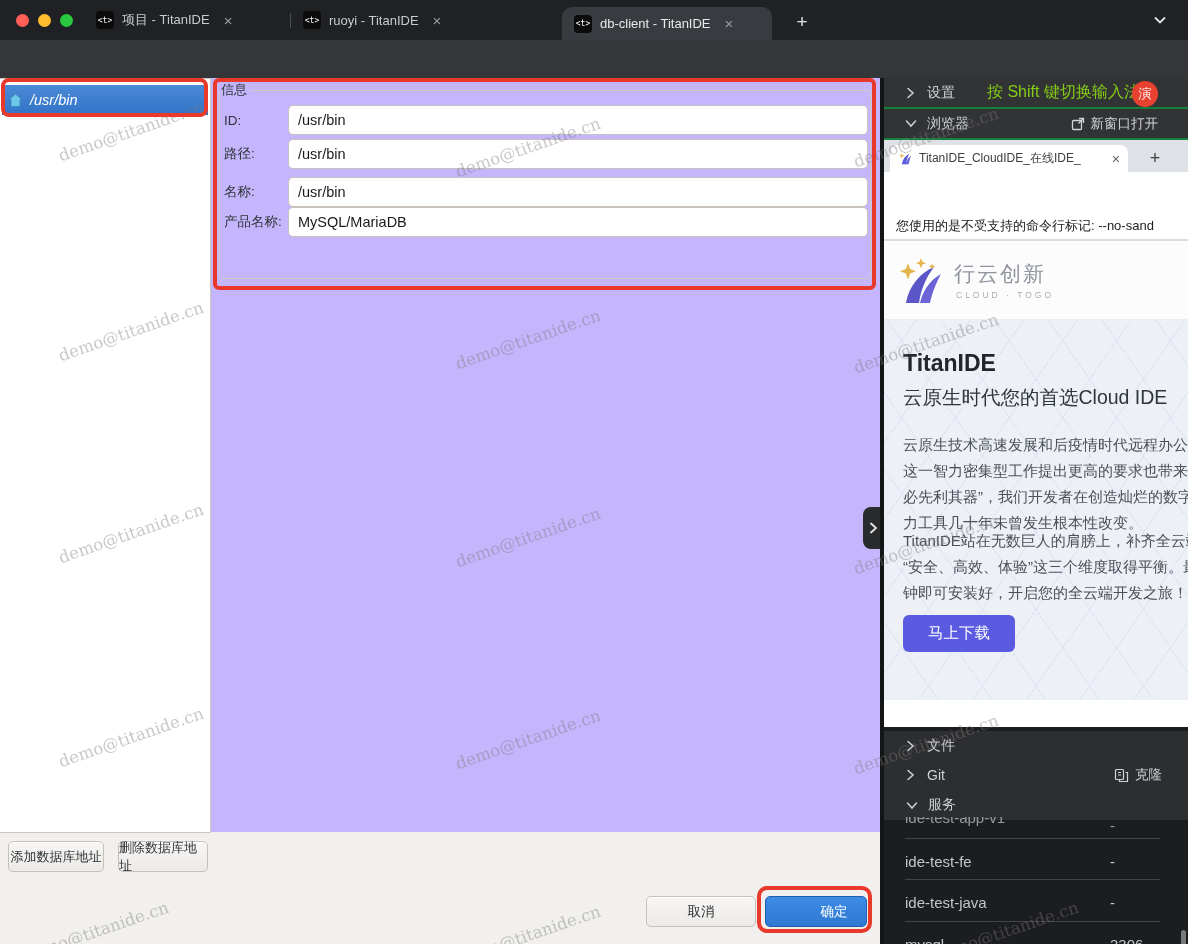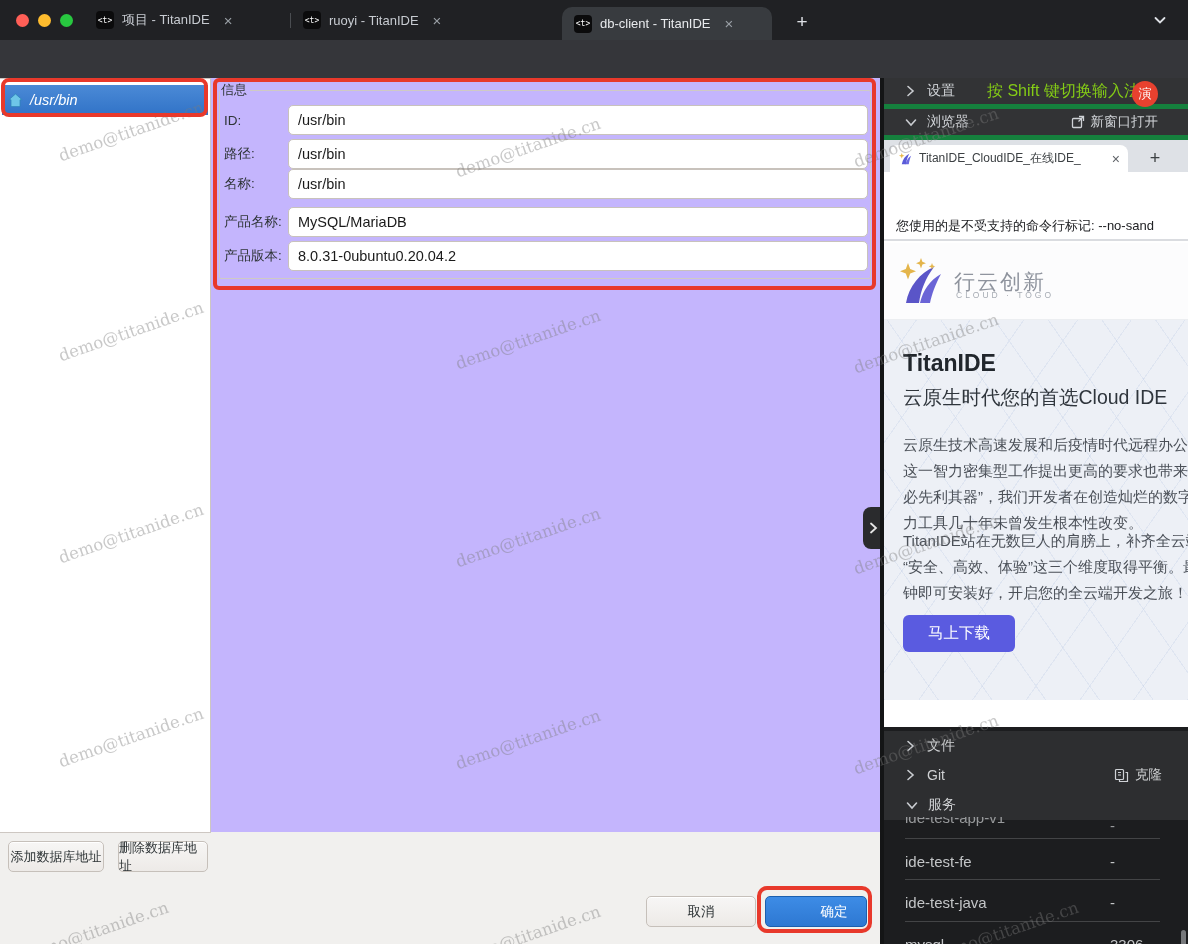--- a/index.html
+++ b/index.html
@@ -59,21 +59,21 @@
   .gtkbtn.blue{background:linear-gradient(#3d8ce6,#2e78d2);border-color:#1b5fae;color:#fff;box-shadow:none;padding-left:36px;}
 
   .collapse-handle{position:absolute;left:863px;top:429px;width:20px;height:42px;background:#2a2b2d;
     border-radius:8px 0 0 8px;display:flex;align-items:center;justify-content:center;}
 
   .vdivider{position:absolute;left:880px;top:78px;width:4px;height:866px;background:#141516;}
 
   
   .rpanel{position:absolute;left:884px;top:78px;width:304px;height:866px;background:#fff;}
   .iderow{position:absolute;left:0;width:304px;height:31px;background:#323335;display:flex;align-items:center;
-    color:#cfd2d6;font-size:14px;border-bottom:5px solid #15803d;}
+    color:#cfd2d6;font-size:14px;border-bottom:2px solid #15803d;}
   .iderow .hint{color:#84cc16;font-size:16px;margin-left:32px;white-space:nowrap;}
   .iderow .raction{margin-left:auto;margin-right:30px;display:flex;align-items:center;color:#cfd2d6;white-space:nowrap;}
   .badge{position:absolute;left:248px;top:3px;width:26px;height:26px;border-radius:50%;background:#e8412f;
     color:#fff;font-size:13px;display:flex;align-items:center;justify-content:center;z-index:3;}
 
   .tabstrip{position:absolute;left:0;top:62px;width:304px;height:32px;background:#dee1e6;}
   .innertab{position:absolute;left:6px;top:5px;width:238px;height:27px;background:#fff;border-radius:8px 8px 0 0;
     display:flex;align-items:center;padding:0 8px;font-size:12px;color:#3c4043;}
   .innertab .t{white-space:nowrap;overflow:hidden;flex:1;}
   .innertab .x{color:#5f6368;font-size:14px;margin-left:6px;}
@@ -84,21 +84,21 @@
   .bic{position:absolute;top:10px;width:20px;height:20px;}
   .inpill{position:absolute;left:96px;top:6px;width:240px;height:28px;border-radius:14px;background:#f1f3f4;
     display:flex;align-items:center;padding:0 10px;}
   .inhost{color:#202124;font-size:13.5px;font-weight:bold;margin-left:7px;white-space:nowrap;}
   .inpath{color:#5f6368;font-size:13.5px;white-space:nowrap;}
 
   .notice{position:absolute;left:0;top:134px;width:336px;height:29px;background:#fff;border-bottom:2px solid #dadce0;
     display:flex;align-items:center;padding:0 12px;font-size:13px;color:#202124;white-space:nowrap;overflow:hidden;}
 
   .brand{position:absolute;left:0;top:165px;width:304px;height:77px;background:#fcfcfd;border-bottom:1px solid #eceef1;}
-  .brandname{position:absolute;left:70px;top:25px;font-size:21px;color:#8f949e;letter-spacing:2px;}
+  .brandname{position:absolute;left:70px;top:17px;font-size:21px;color:#8f949e;letter-spacing:2px;}
   .brandsub{position:absolute;left:72px;top:47px;font-size:8.5px;color:#a7acb4;letter-spacing:3px;}
 
   .hero{position:absolute;left:0;top:242px;width:304px;height:380px;background:#edf0f6;overflow:hidden;
     background-image:repeating-linear-gradient(55deg,rgba(186,201,228,.28) 0 1px,transparent 1px 44px),
                      repeating-linear-gradient(-55deg,rgba(186,201,228,.28) 0 1px,transparent 1px 44px);}
   .htitle{position:absolute;left:19px;top:30px;font-size:23px;font-weight:800;color:#21262c;}
   .hsub{position:absolute;left:19px;top:64px;font-size:19.5px;color:#2f353c;white-space:nowrap;}
   .hp{position:absolute;left:19px;width:290px;font-size:15px;color:#4b5058;line-height:26px;}
   .hp div{white-space:nowrap;overflow:hidden;}
   .cta{position:absolute;left:19px;top:295px;width:112px;height:37px;background:#5a5be0;border-radius:6px;
@@ -241,31 +241,27 @@
     <fieldset class="frame">
       <legend>信息</legend>
       <div class="frow" style="top:6px;">
         <span class="flabel">ID:</span>
         <span class="finput">/usr/bin</span>
       </div>
       <div class="frow" style="top:40px;">
         <span class="flabel">路径:</span>
         <span class="finput">/usr/bin</span>
       </div>
-      <div class="frow" style="top:70px;">
+      <div class="frow" style="top:78px;">
         <span class="flabel">名称:</span>
         <span class="finput">/usr/bin</span>
       </div>
       <div class="frow" style="top:108px;">
         <span class="flabel">产品名称:</span>
         <span class="finput">MySQL/MariaDB</span>
-      </div>
-      <div class="frow" style="top:142px;">
-        <span class="flabel">产品版本:</span>
-        <span class="finput">8.0.31-0ubuntu0.20.04.2</span>
       </div>
     </fieldset>
 
     <div class="gtkbtn" style="left:8px;top:763px;width:96px;font-size:13px;">添加数据库地址</div>
     <div class="gtkbtn" style="left:118px;top:763px;width:90px;font-size:13px;">删除数据库地址</div>
 
     <div class="gtkbtn" style="left:646px;top:818px;width:110px;">取消</div>
     <div class="gtkbtn blue" style="left:765px;top:818px;width:102px;">确定</div>
 
     <div class="collapse-handle">

